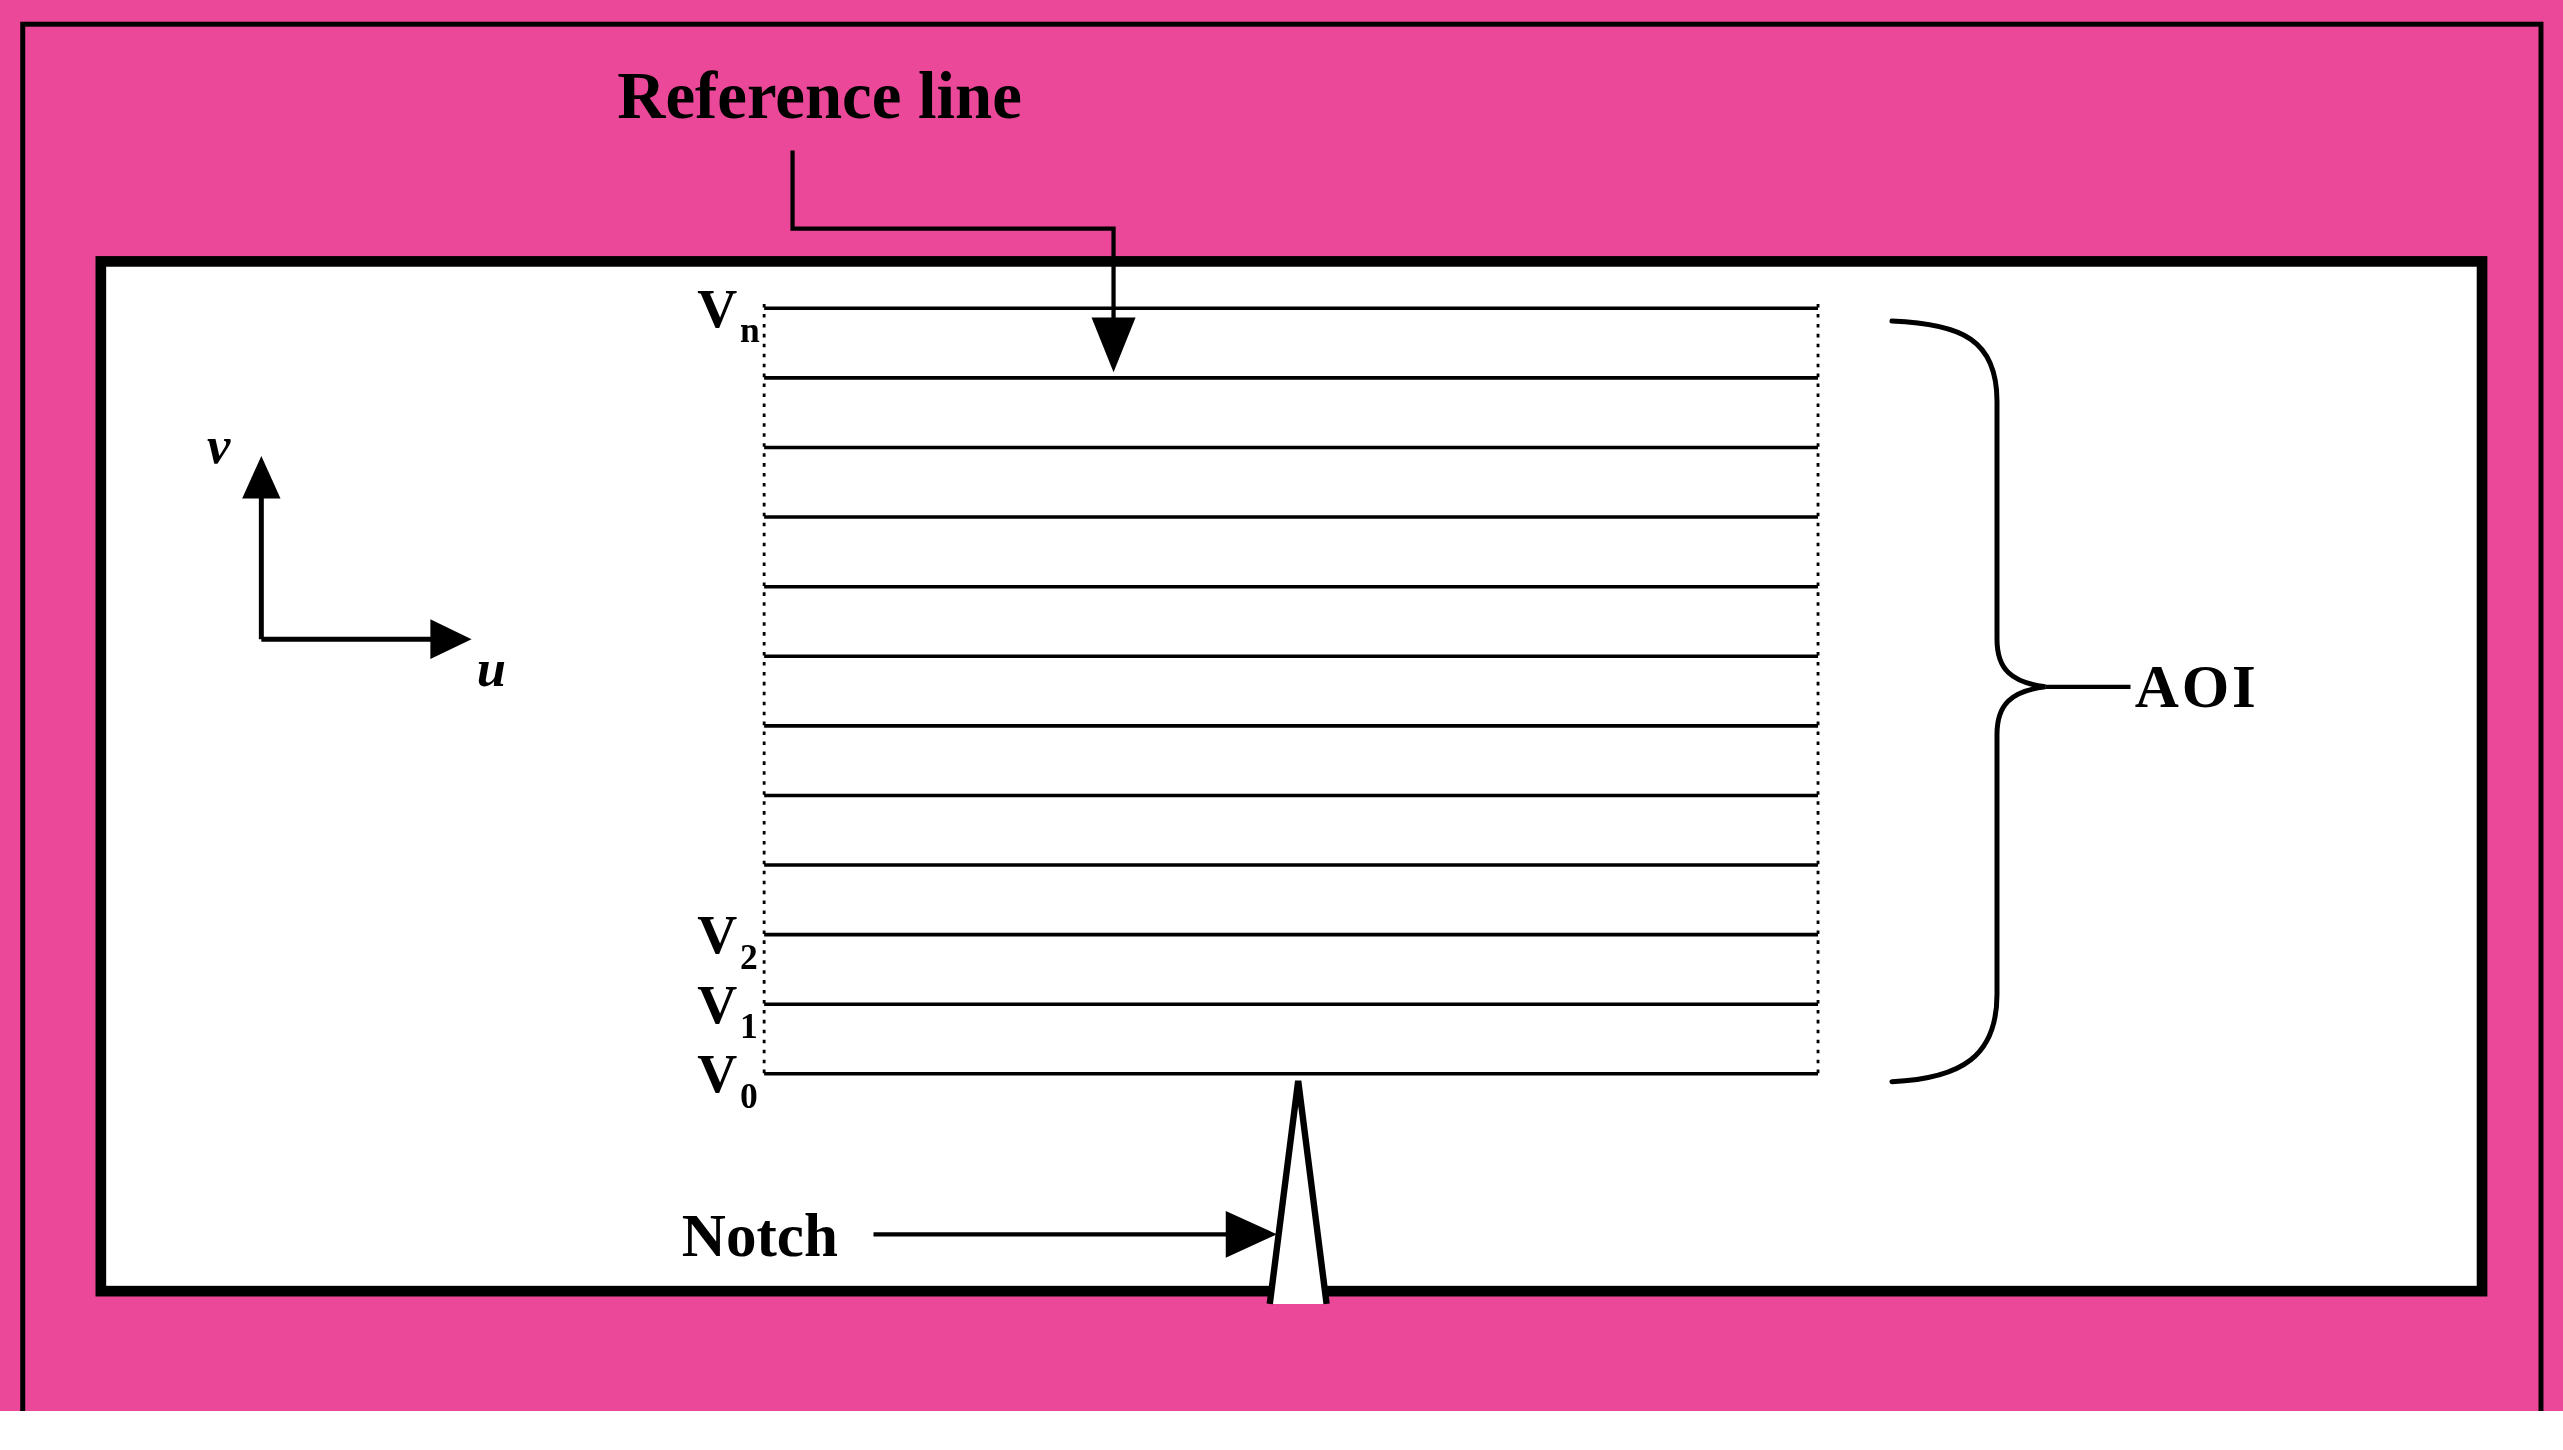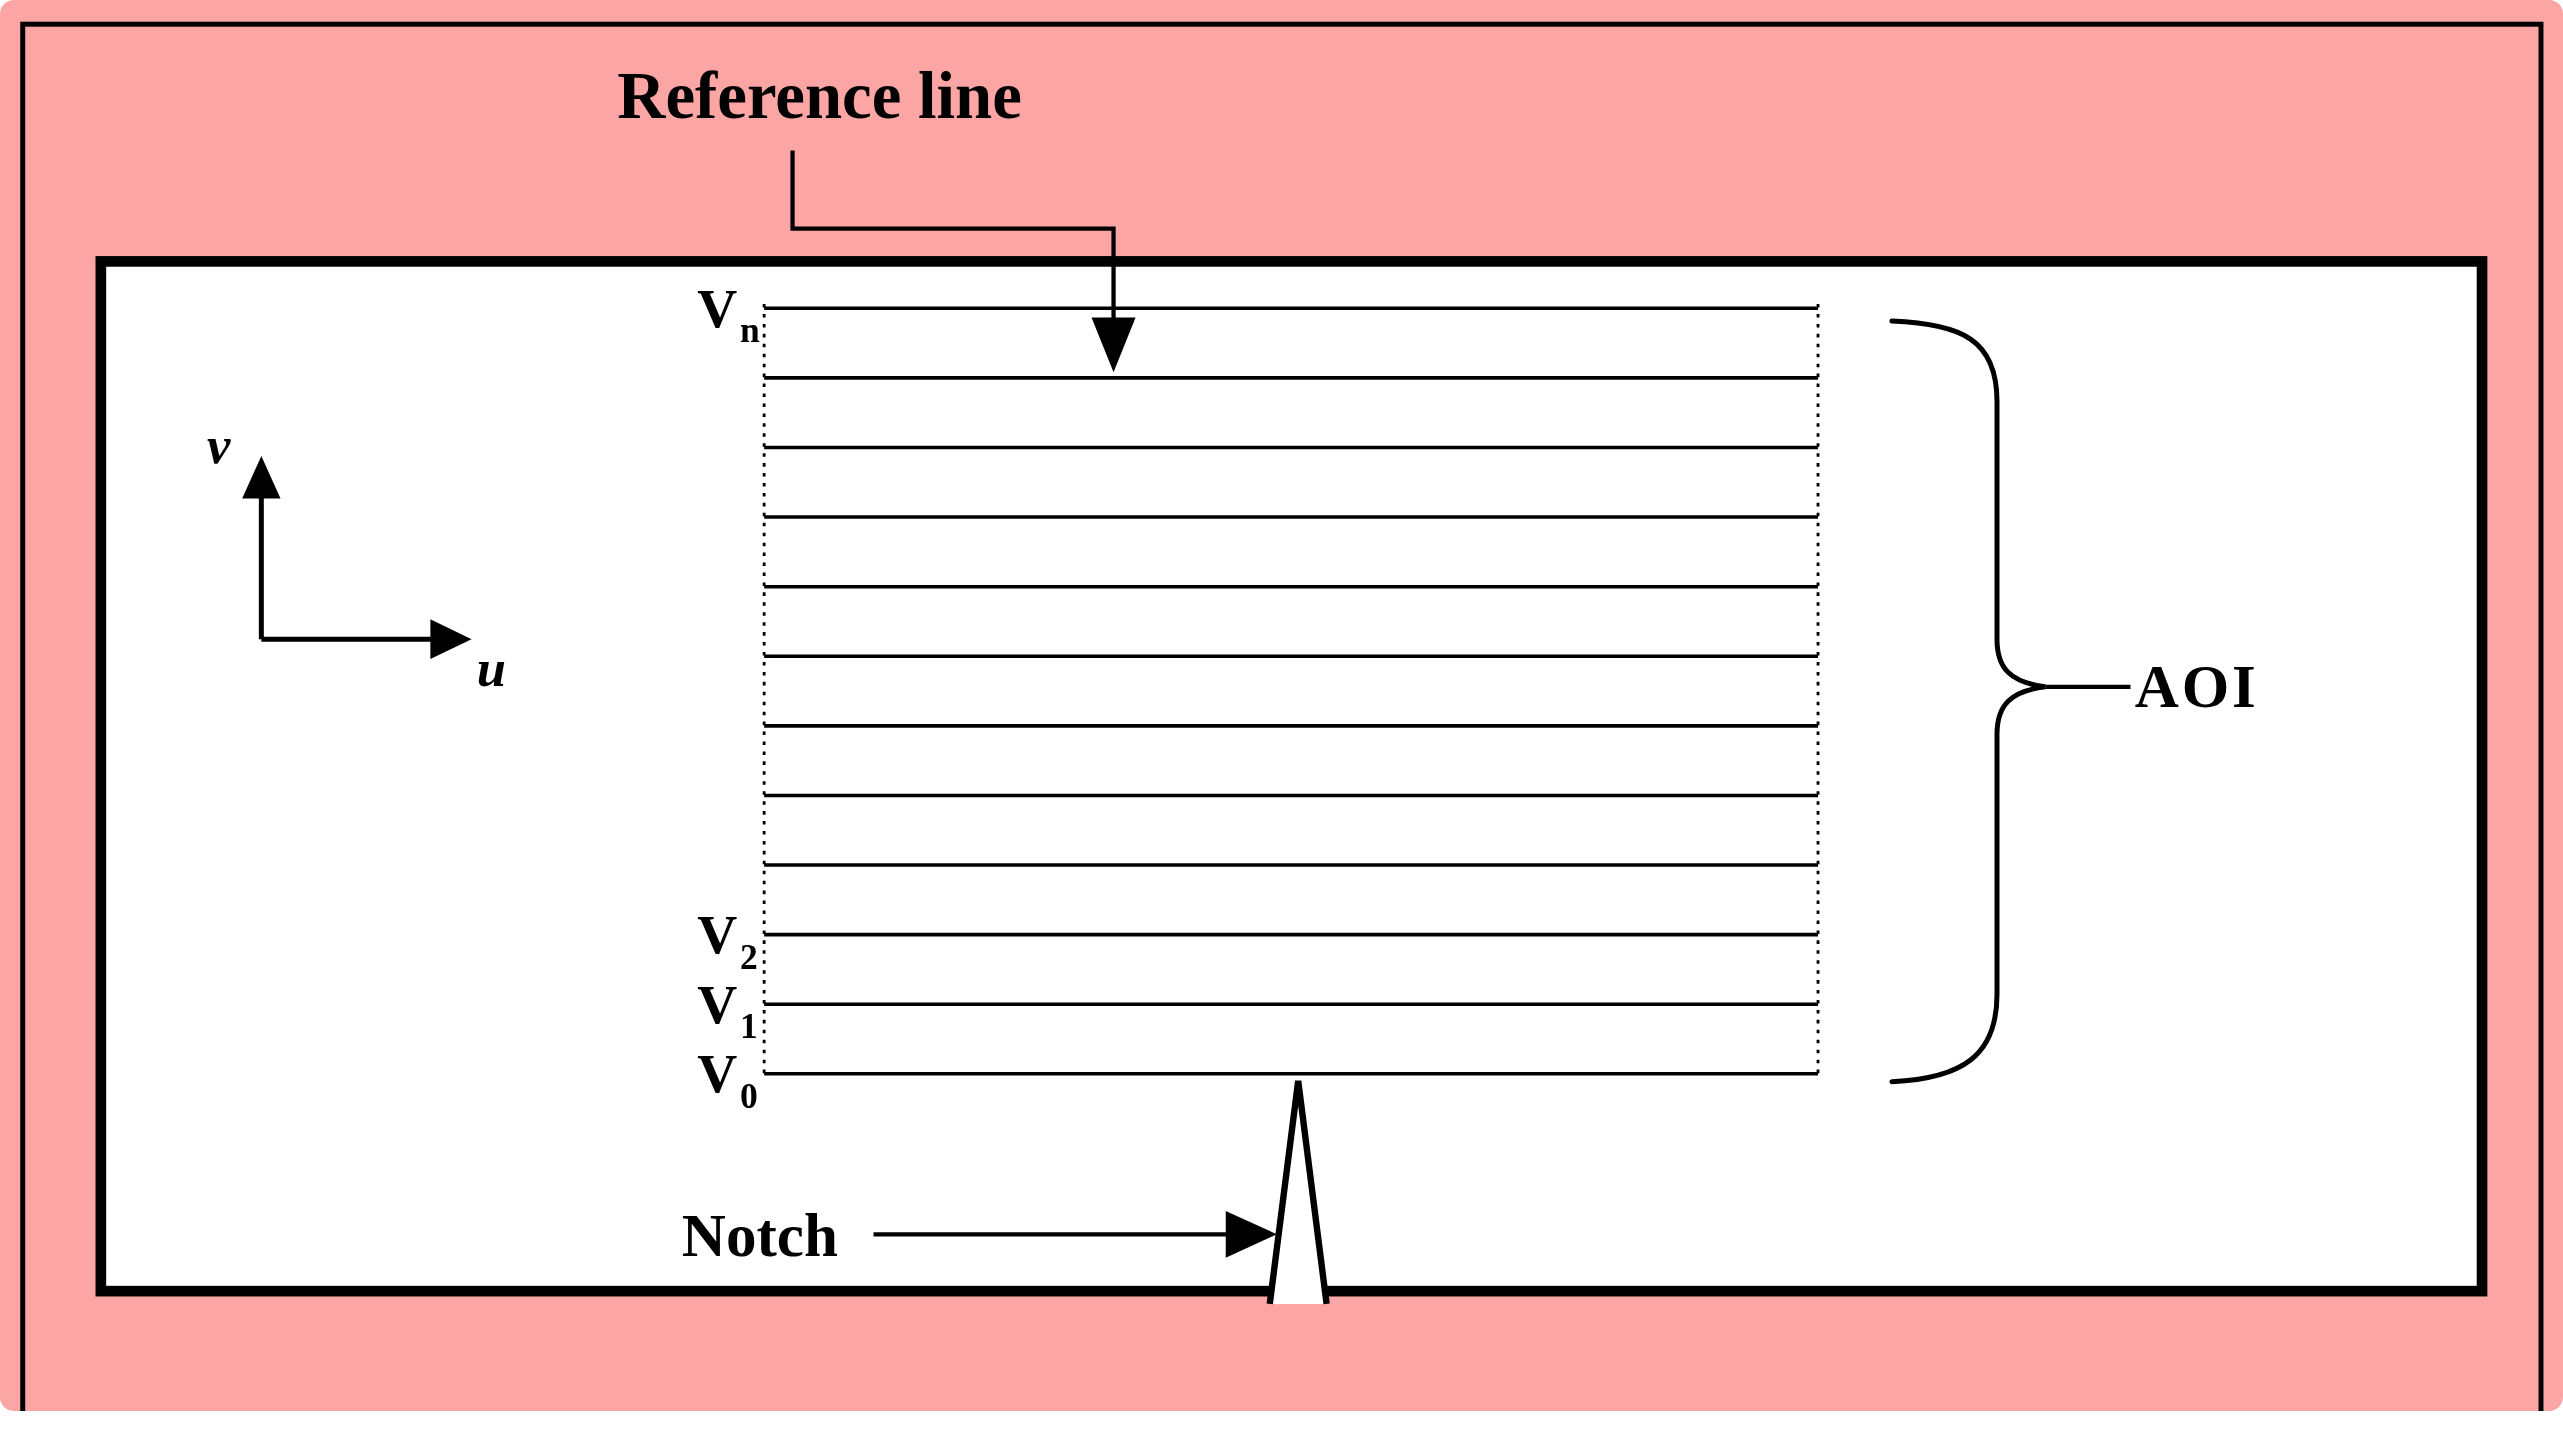--- a/index.html
+++ b/index.html
@@ -4,23 +4,22 @@
 <style>
   html, body {
     margin: 0;
     padding: 0;
     background: #ffffff;
   }
   .stage {
     position: relative;
     width: 2563px;
     height: 1411px;
-    background: #fca5a5;
+    background: #ec4899;
     overflow: hidden;
-    border-radius: 14px;
   }
   svg.fig {
     position: absolute;
     left: 0;
     top: 0;
     width: 2563px;
     height: 1451px;
     display: block;
   }
   .ink-stroke { stroke: #000000; fill: none; }

